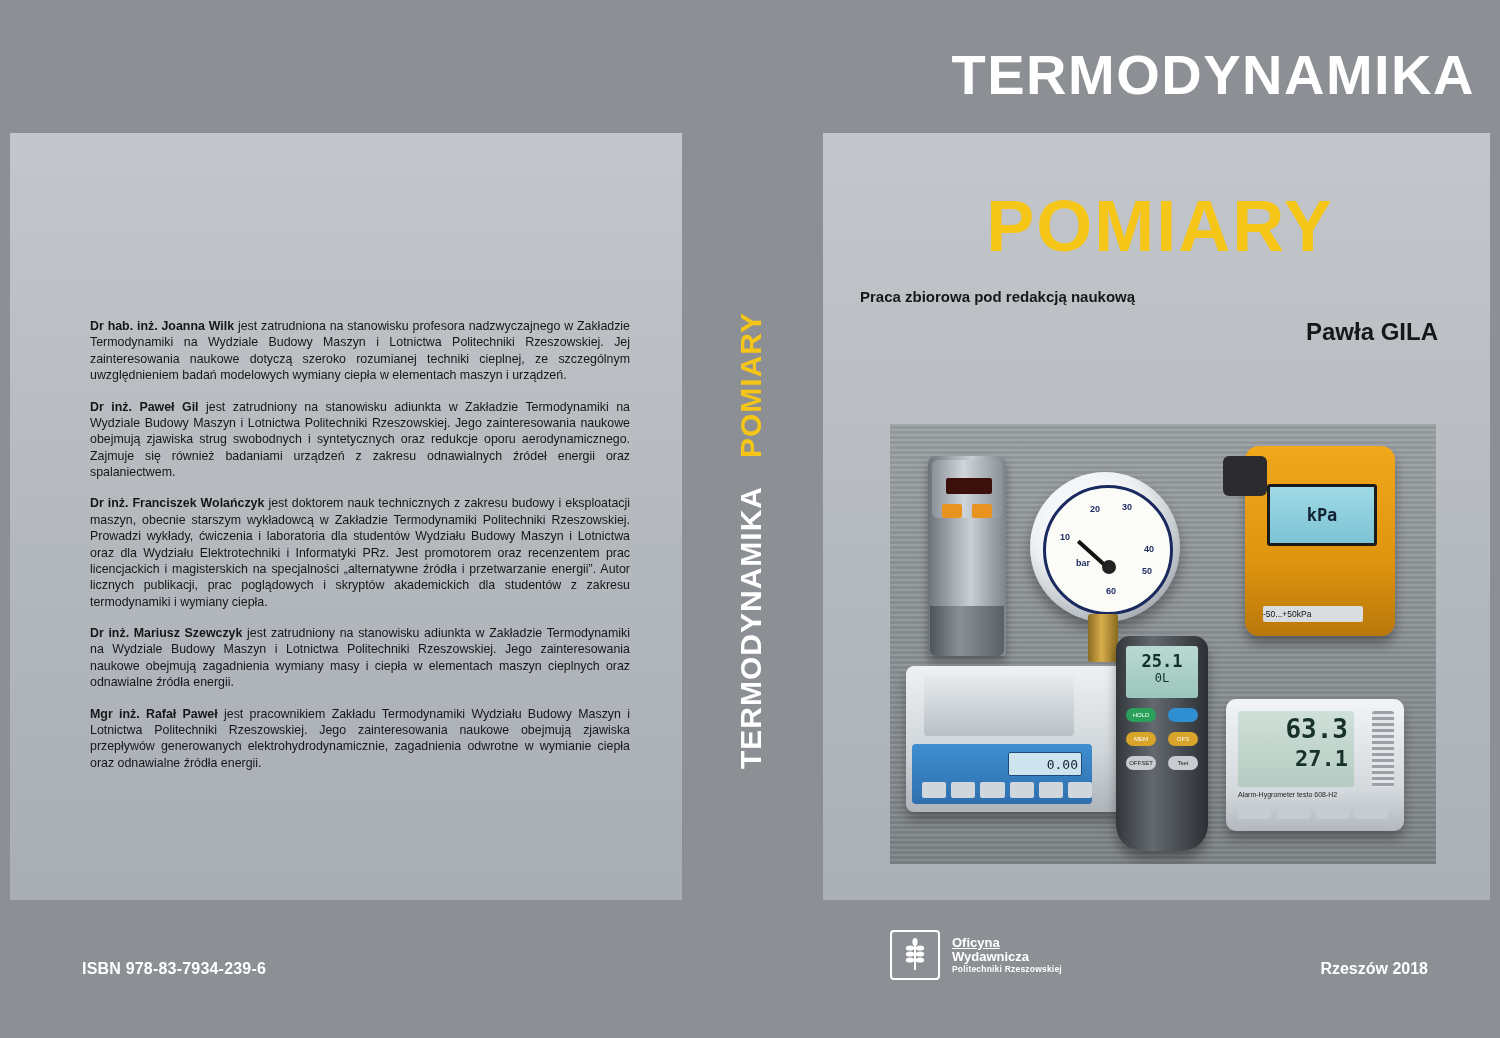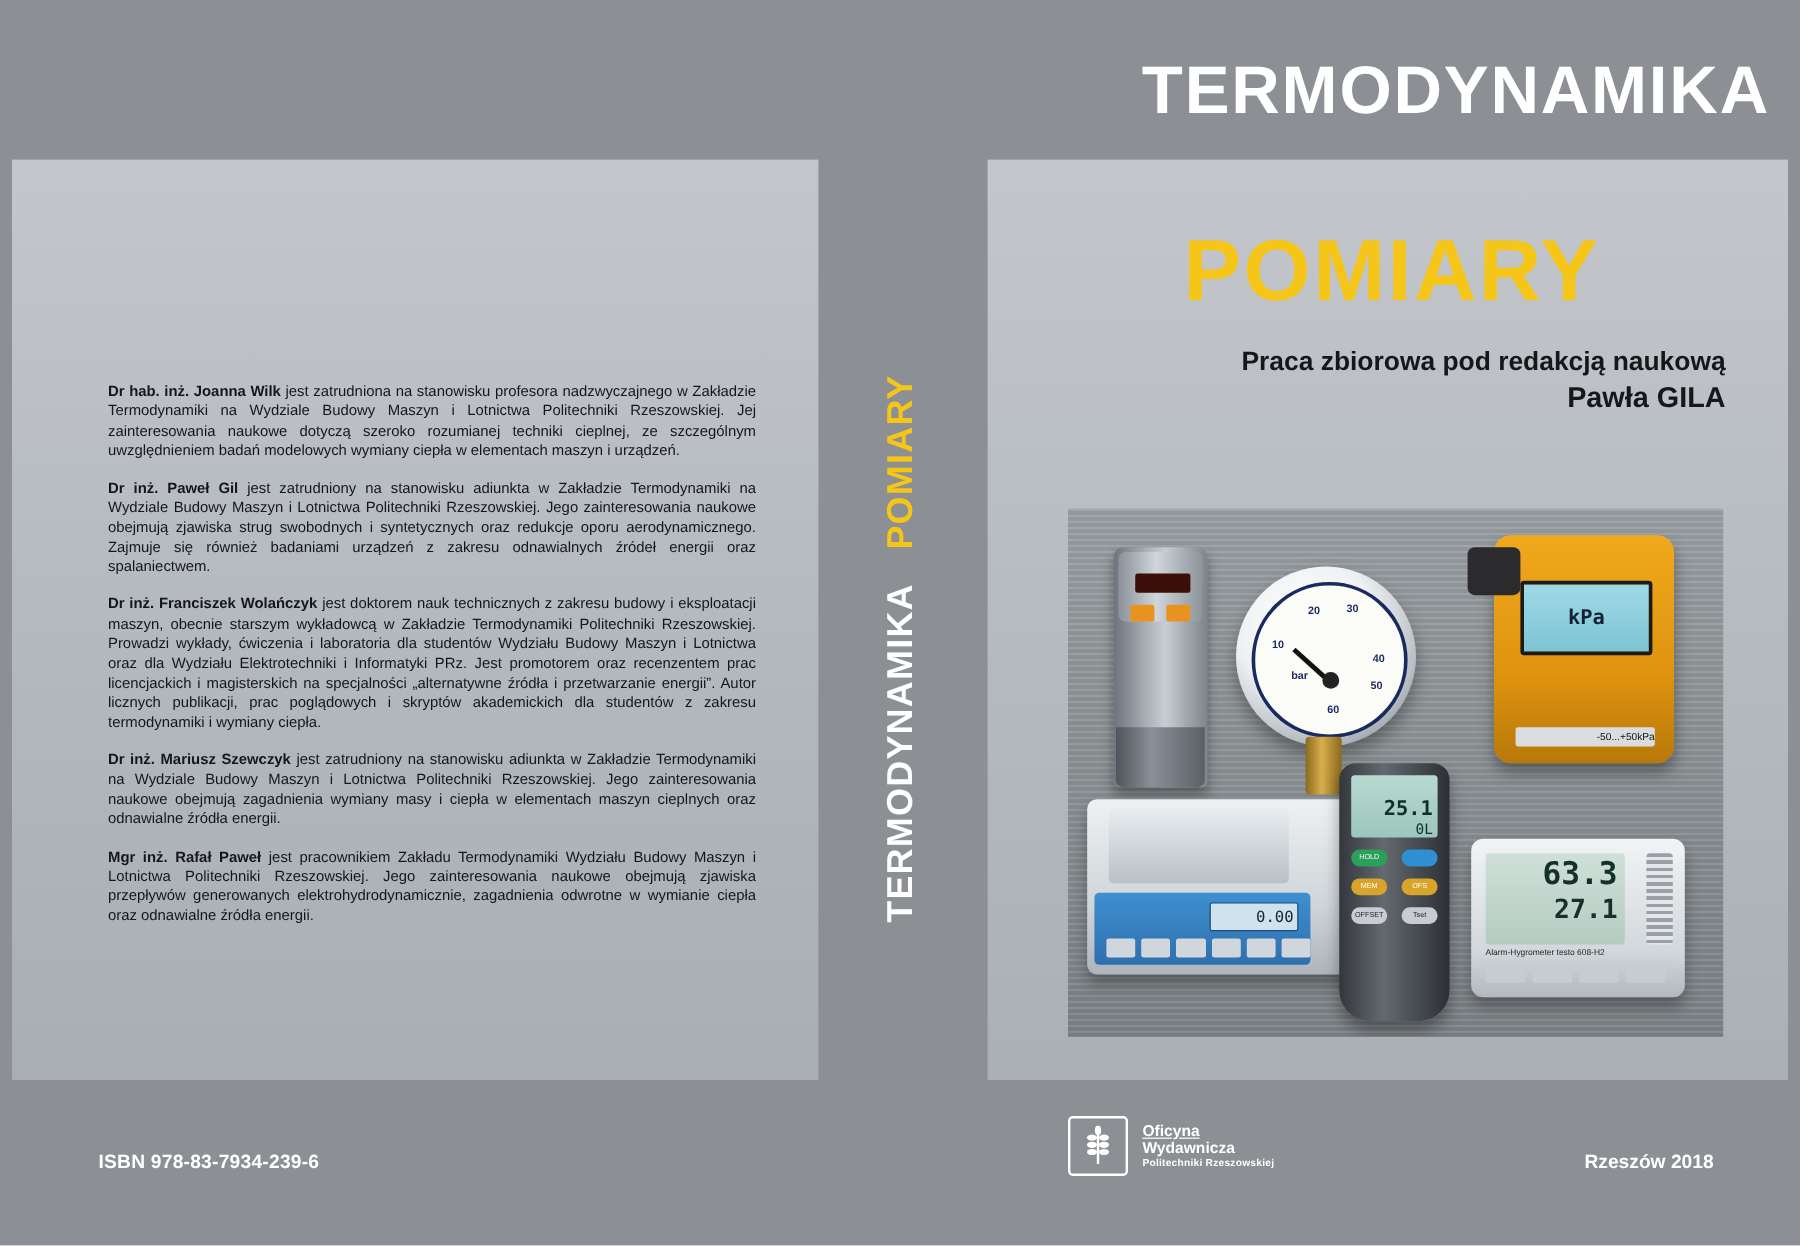--- a/index.html
+++ b/index.html
@@ -42,22 +42,22 @@
   }
   .front-title{
     position:absolute;left:875px;top:42px;width:600px;text-align:right;
     font-size:56px;font-weight:bold;color:#ffffff;letter-spacing:1.5px;
   }
   .front-pomiary{
     position:absolute;left:860px;top:185px;width:600px;text-align:center;
     font-size:72px;font-weight:bold;color:#f5c518;letter-spacing:2px;
   }
   .editor-line1{
-    position:absolute;left:860px;top:288px;width:578px;text-align:right;
-    font-size:22px;font-weight:bold;color:#15181b;
+    position:absolute;left:860px;top:288px;width:578px;
+    font-size:15px;font-weight:bold;color:#15181b;
   }
   .editor-line2{
     position:absolute;left:860px;top:318px;width:578px;text-align:right;
     font-size:24px;font-weight:bold;color:#15181b;
   }
   
   .photo{
     position:absolute;left:890px;top:424px;width:546px;height:440px;
     background:
       repeating-linear-gradient(180deg, rgba(255,255,255,.07) 0px, rgba(255,255,255,.07) 2px, rgba(0,0,0,.05) 2px, rgba(0,0,0,.05) 5px),
@@ -91,43 +91,43 @@
     background:linear-gradient(90deg,#8a6a1f,#d8ae4d 45%,#8a6a1f);border-radius:3px;}
   
   .dev-yellow{left:355px;top:22px;width:150px;height:190px;
     background:linear-gradient(180deg,#f0a81c,#e0940f 60%,#b8780a);
     border-radius:14px;box-shadow:0 8px 12px rgba(0,0,0,.35);}
   .dev-yellow .blk{position:absolute;left:-22px;top:10px;width:44px;height:40px;background:#2b2b2d;border-radius:6px;}
   .dev-yellow .lcd{position:absolute;left:22px;top:38px;width:104px;height:56px;
     background:linear-gradient(180deg,#9fd9e6,#7dc4d4);border:3px solid #1b1b1b;border-radius:3px;
     display:flex;align-items:center;justify-content:center;}
   .dev-yellow .lcd span{font-family:"DejaVu Sans Mono",monospace;font-size:17px;font-weight:bold;color:#123;}
-  .dev-yellow .tag{position:absolute;left:18px;bottom:14px;width:116px;height:16px;background:#d9dde0;
-    font-size:8.5px;color:#111;text-align:right;line-height:16px;border-radius:2px;}
+  .dev-yellow .tag{position:absolute;left:18px;bottom:14px;width:100px;height:16px;background:#d9dde0;
+    font-size:8.5px;color:#111;text-align:left;line-height:16px;border-radius:2px;}
   
   .dev-bal{left:16px;top:242px;width:228px;height:146px;
     background:linear-gradient(180deg,#eef1f3,#cfd5d9 60%,#aeb4b9);border-radius:8px;
     box-shadow:0 8px 12px rgba(0,0,0,.3);}
   .dev-bal .pan{position:absolute;left:18px;top:8px;width:150px;height:62px;
     background:linear-gradient(180deg,#e8ecef,#b9c0c6);border-radius:4px;}
   .dev-bal .panel{position:absolute;left:6px;top:78px;width:180px;height:60px;
     background:linear-gradient(180deg,#3f8fd0,#2f6fae);border-radius:4px;}
   .dev-bal .disp{position:absolute;left:96px;top:8px;width:74px;height:24px;background:#cfe3ef;
     border:1px solid #184b77;border-radius:2px;font-family:"DejaVu Sans Mono",monospace;
     font-size:13px;color:#123;text-align:right;padding-right:3px;box-sizing:border-box;line-height:24px;}
   .dev-bal .keys{position:absolute;left:10px;top:38px;width:170px;height:16px;
     display:flex;gap:5px;}
   .dev-bal .keys i{flex:1;background:#cfd6dc;border-radius:2px;display:block;}
   
   .dev-hand{left:226px;top:212px;width:92px;height:215px;
     background:linear-gradient(90deg,#33373c,#63696f 40%,#2c3035);
     border-radius:14px 14px 26px 26px;box-shadow:0 8px 12px rgba(0,0,0,.35);}
   .dev-hand .lcd{position:absolute;left:10px;top:10px;width:72px;height:52px;
     background:linear-gradient(180deg,#b9d9d1,#9cc6bc);border-radius:3px;
-    font-family:"DejaVu Sans Mono",monospace;color:#11302c;text-align:right;padding:18px 4px;box-sizing:border-box;}
+    font-family:"DejaVu Sans Mono",monospace;color:#11302c;text-align:center;padding:5px 4px;box-sizing:border-box;}
   .dev-hand .lcd .big{font-size:17px;font-weight:bold;line-height:20px;}
   .dev-hand .lcd .small{font-size:12px;line-height:14px;}
   .dev-hand .btn{position:absolute;width:30px;height:14px;background:#2aa05a;border-radius:7px;font-size:6px;
     color:#fff;text-align:center;line-height:14px;}
   .dev-hand .btn.g2{background:#2f8fd0;}
   .dev-hand .btn.g3{background:#d8a42a;}
   .dev-hand .btn.g4{background:#c8ccd0;color:#222;}
   
   .dev-hygro{left:336px;top:258px;width:178px;height:132px;
     background:linear-gradient(180deg,#f2f4f6,#d3d8dc 70%,#b2b8bd);border-radius:10px;

